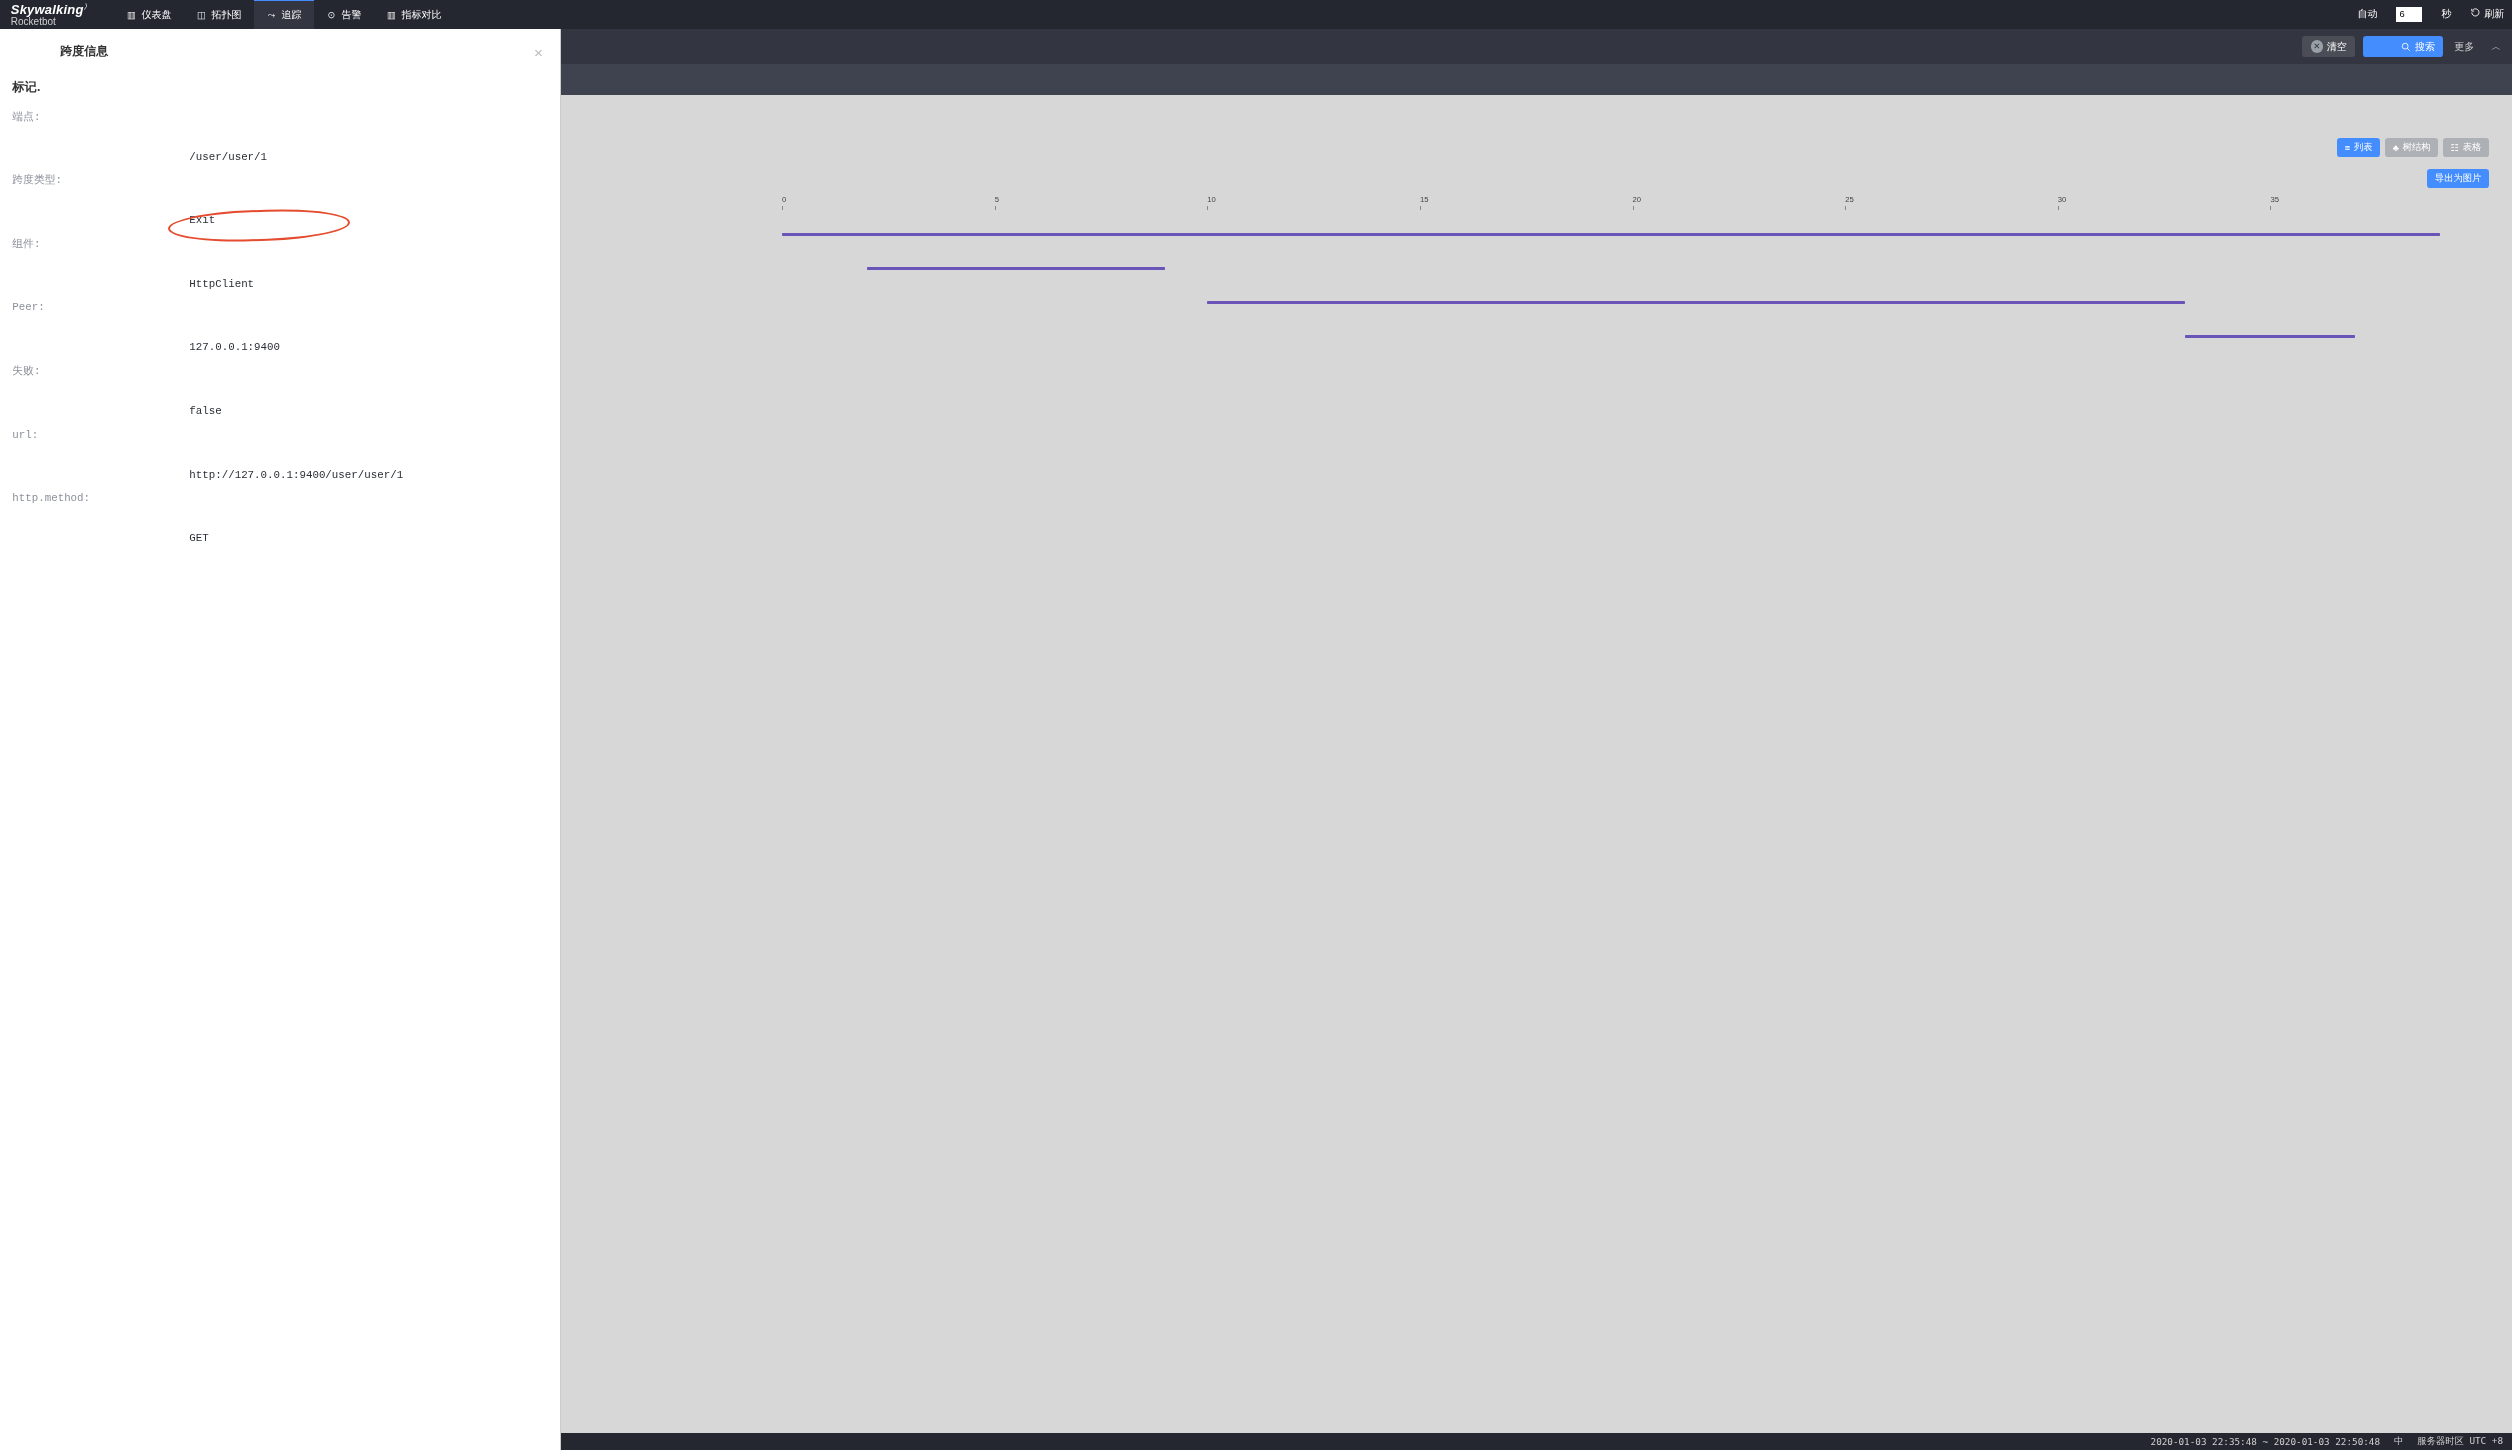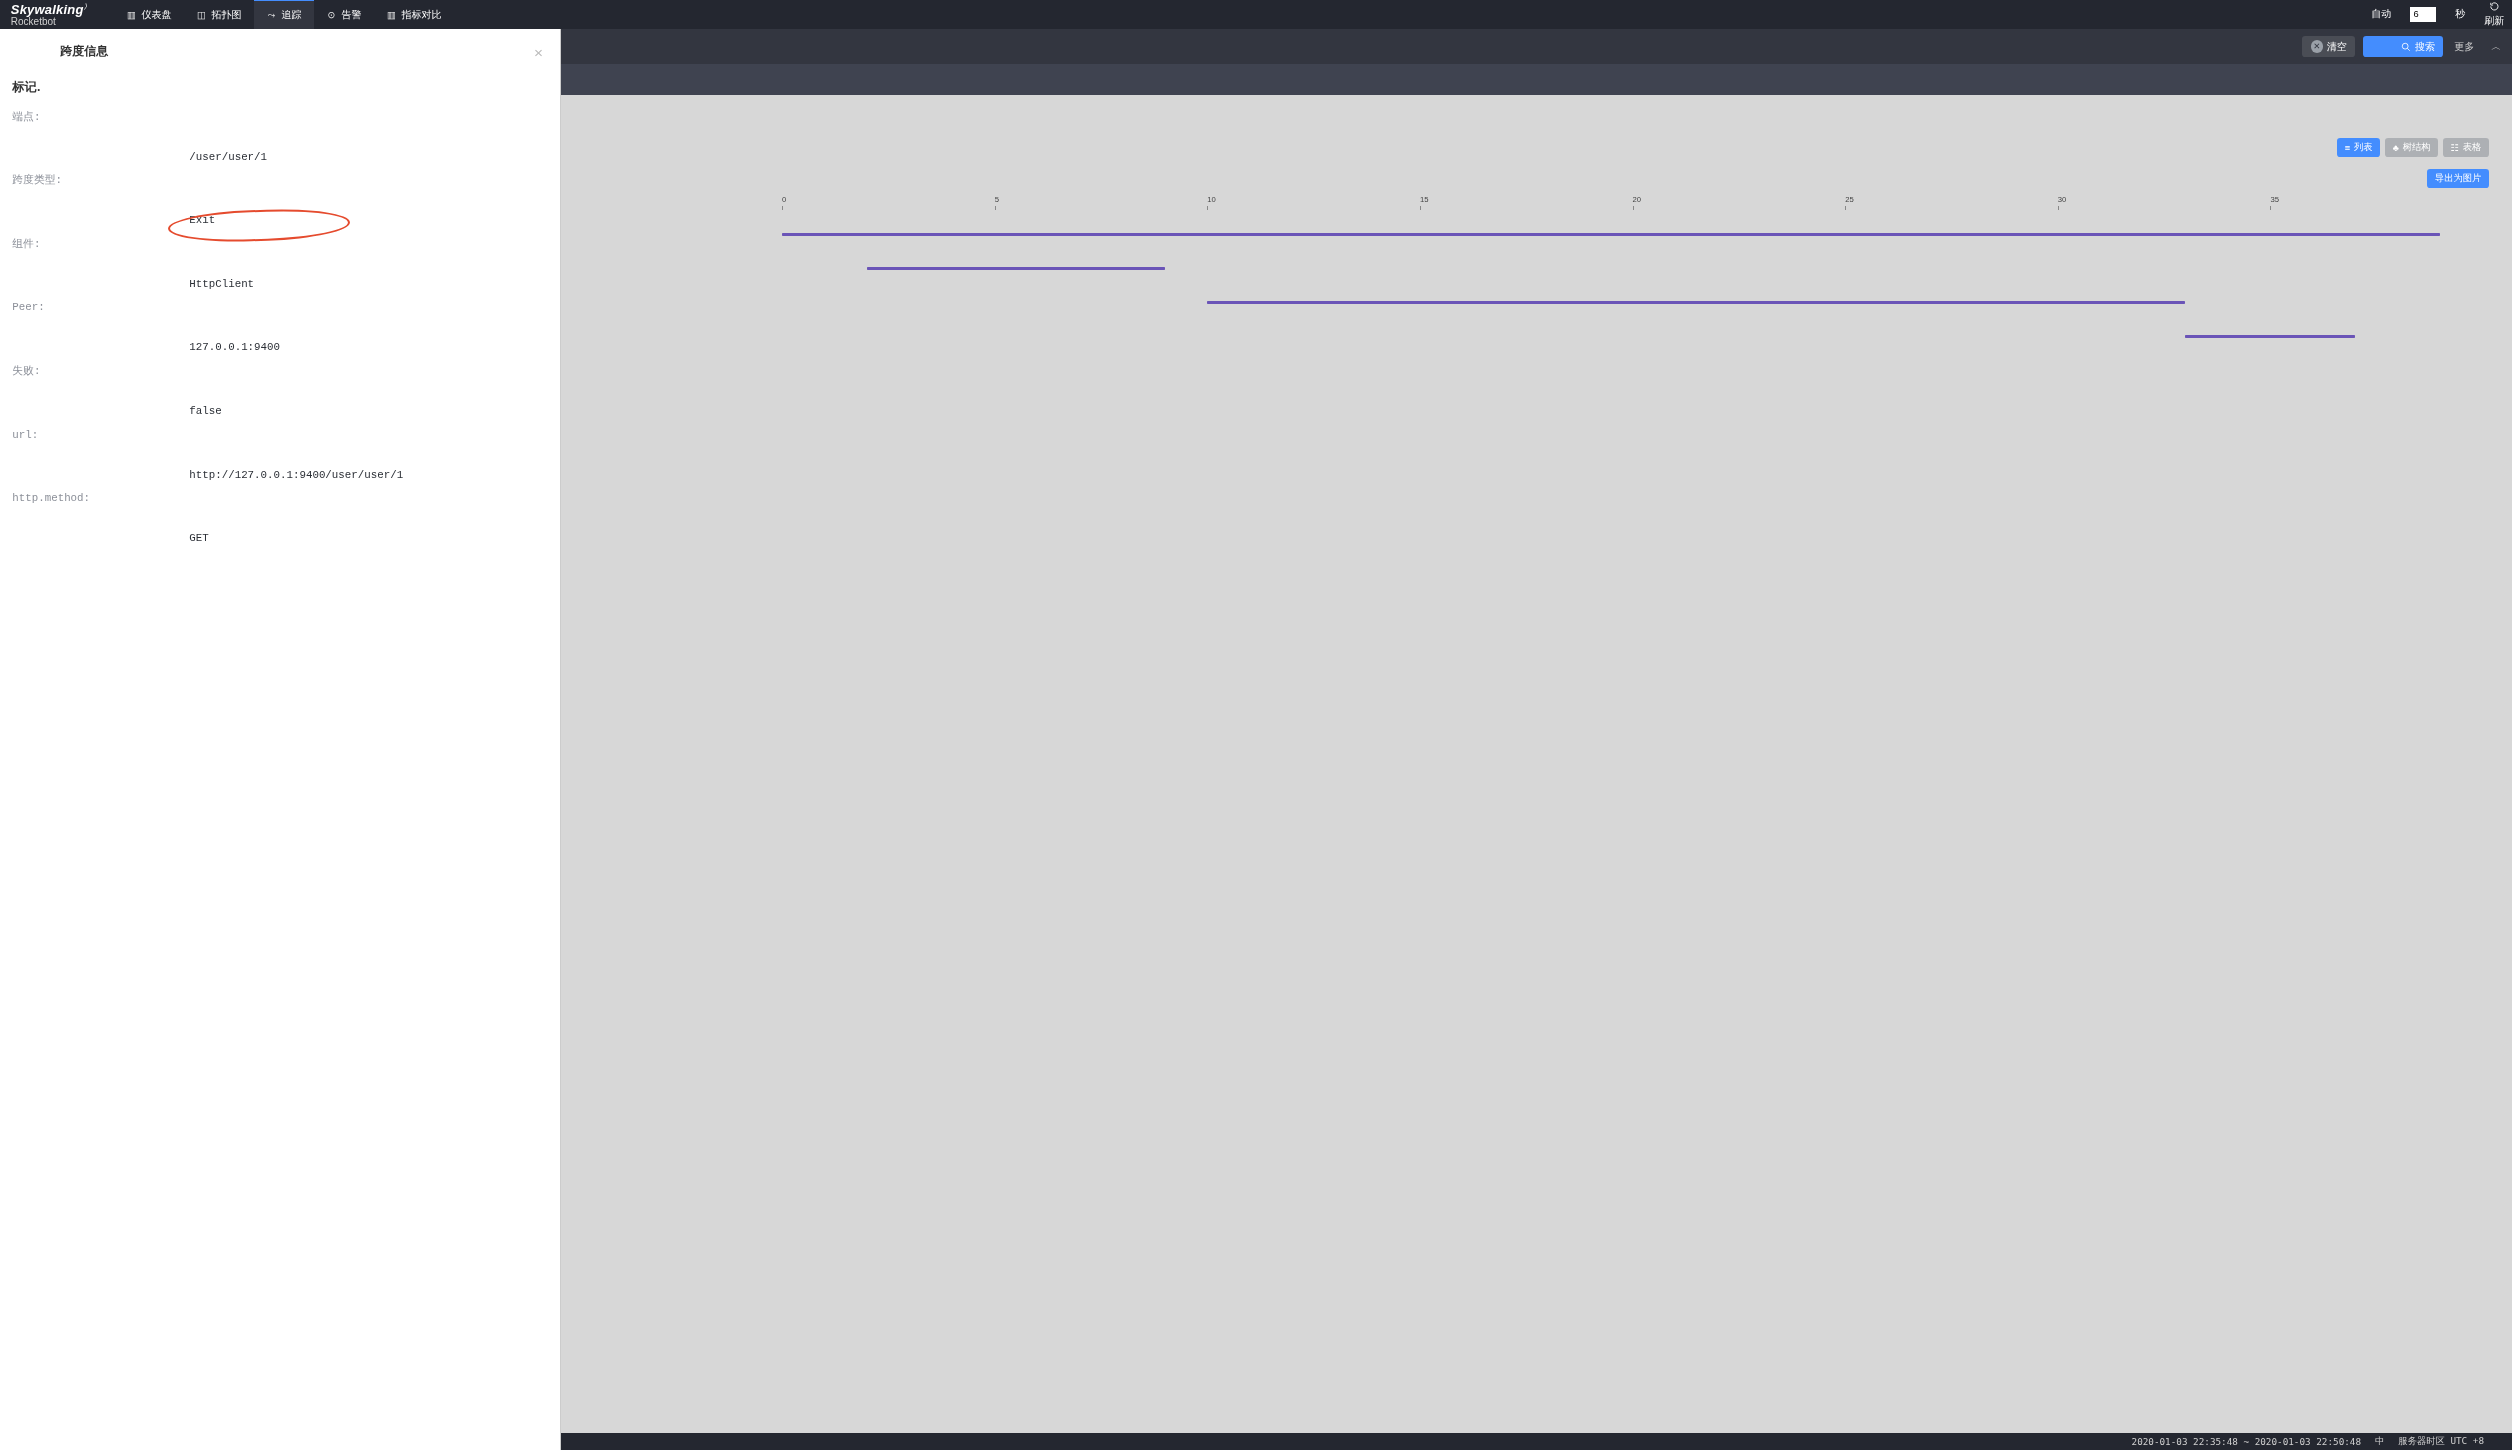--- a/index.html
+++ b/index.html
@@ -28,21 +28,21 @@
       padding: 0 12.3px; font-size: 10px; color: #fff;
       gap: 4.6px; cursor: pointer;
     }
     .nav-item.active { background: #333640; border-top: 1.5px solid #448dfe; padding-top: 0; }
     .nav-icon { font-size: 9.3px; opacity: .9; display:inline-block; width:10.8px; text-align:center;}
     .topbar-right { margin-left: auto; display: flex; align-items: center; gap: 19px; font-size: 10px; }
     .auto-input {
       width: 26px; height: 15.4px; background: #fff; color: #000;
       border: none; font-size: 9.3px; padding: 1.5px 3.1px; text-align: left;
     }
-    .refresh-btn { display:inline-flex; align-items:center; gap:3.1px; cursor:pointer;flex-direction:column; }
+    .refresh-btn { display:inline-flex; align-items:flex-start; gap:3.1px; cursor:pointer; }
     .refresh-icon-svg { width:10.8px; height:10.8px; }
     
     
     .subbar1 {
       height: 35px;
       background: #333640;
       display: flex;
       align-items: center;
       justify-content: flex-end;
       padding: 0 7.7px;
@@ -96,21 +96,21 @@
     .bars { position:absolute; top:123px; left:221px; right:29px; }
     .bar-row { height:34px; position:relative; }
     .bar {
       position:absolute; top:14px; height:3.1px; background:#6a54b7; border-radius:0.8px;
     }
     
     
     .footer {
       position: fixed; bottom:0; left:0; right:0; height:17px;
       background:#242730; color:#d0d0d0; font-size:9.3px;
-      display:flex; align-items:center; justify-content:flex-end; padding:0 28px; gap:14px;
+      display:flex; align-items:center; justify-content:flex-end; padding:0 9px; gap:14px;
       font-family: Menlo, Consolas, monospace;
     }
     
     
     .panel {
       position:fixed; top:29px; left:0; width:561px; bottom:0;
       background:#fff; color:#333;
       padding: 14px 12.3px 12.3px 12.3px;
       border-right:0.8px solid #ccc;
       z-index:10;

